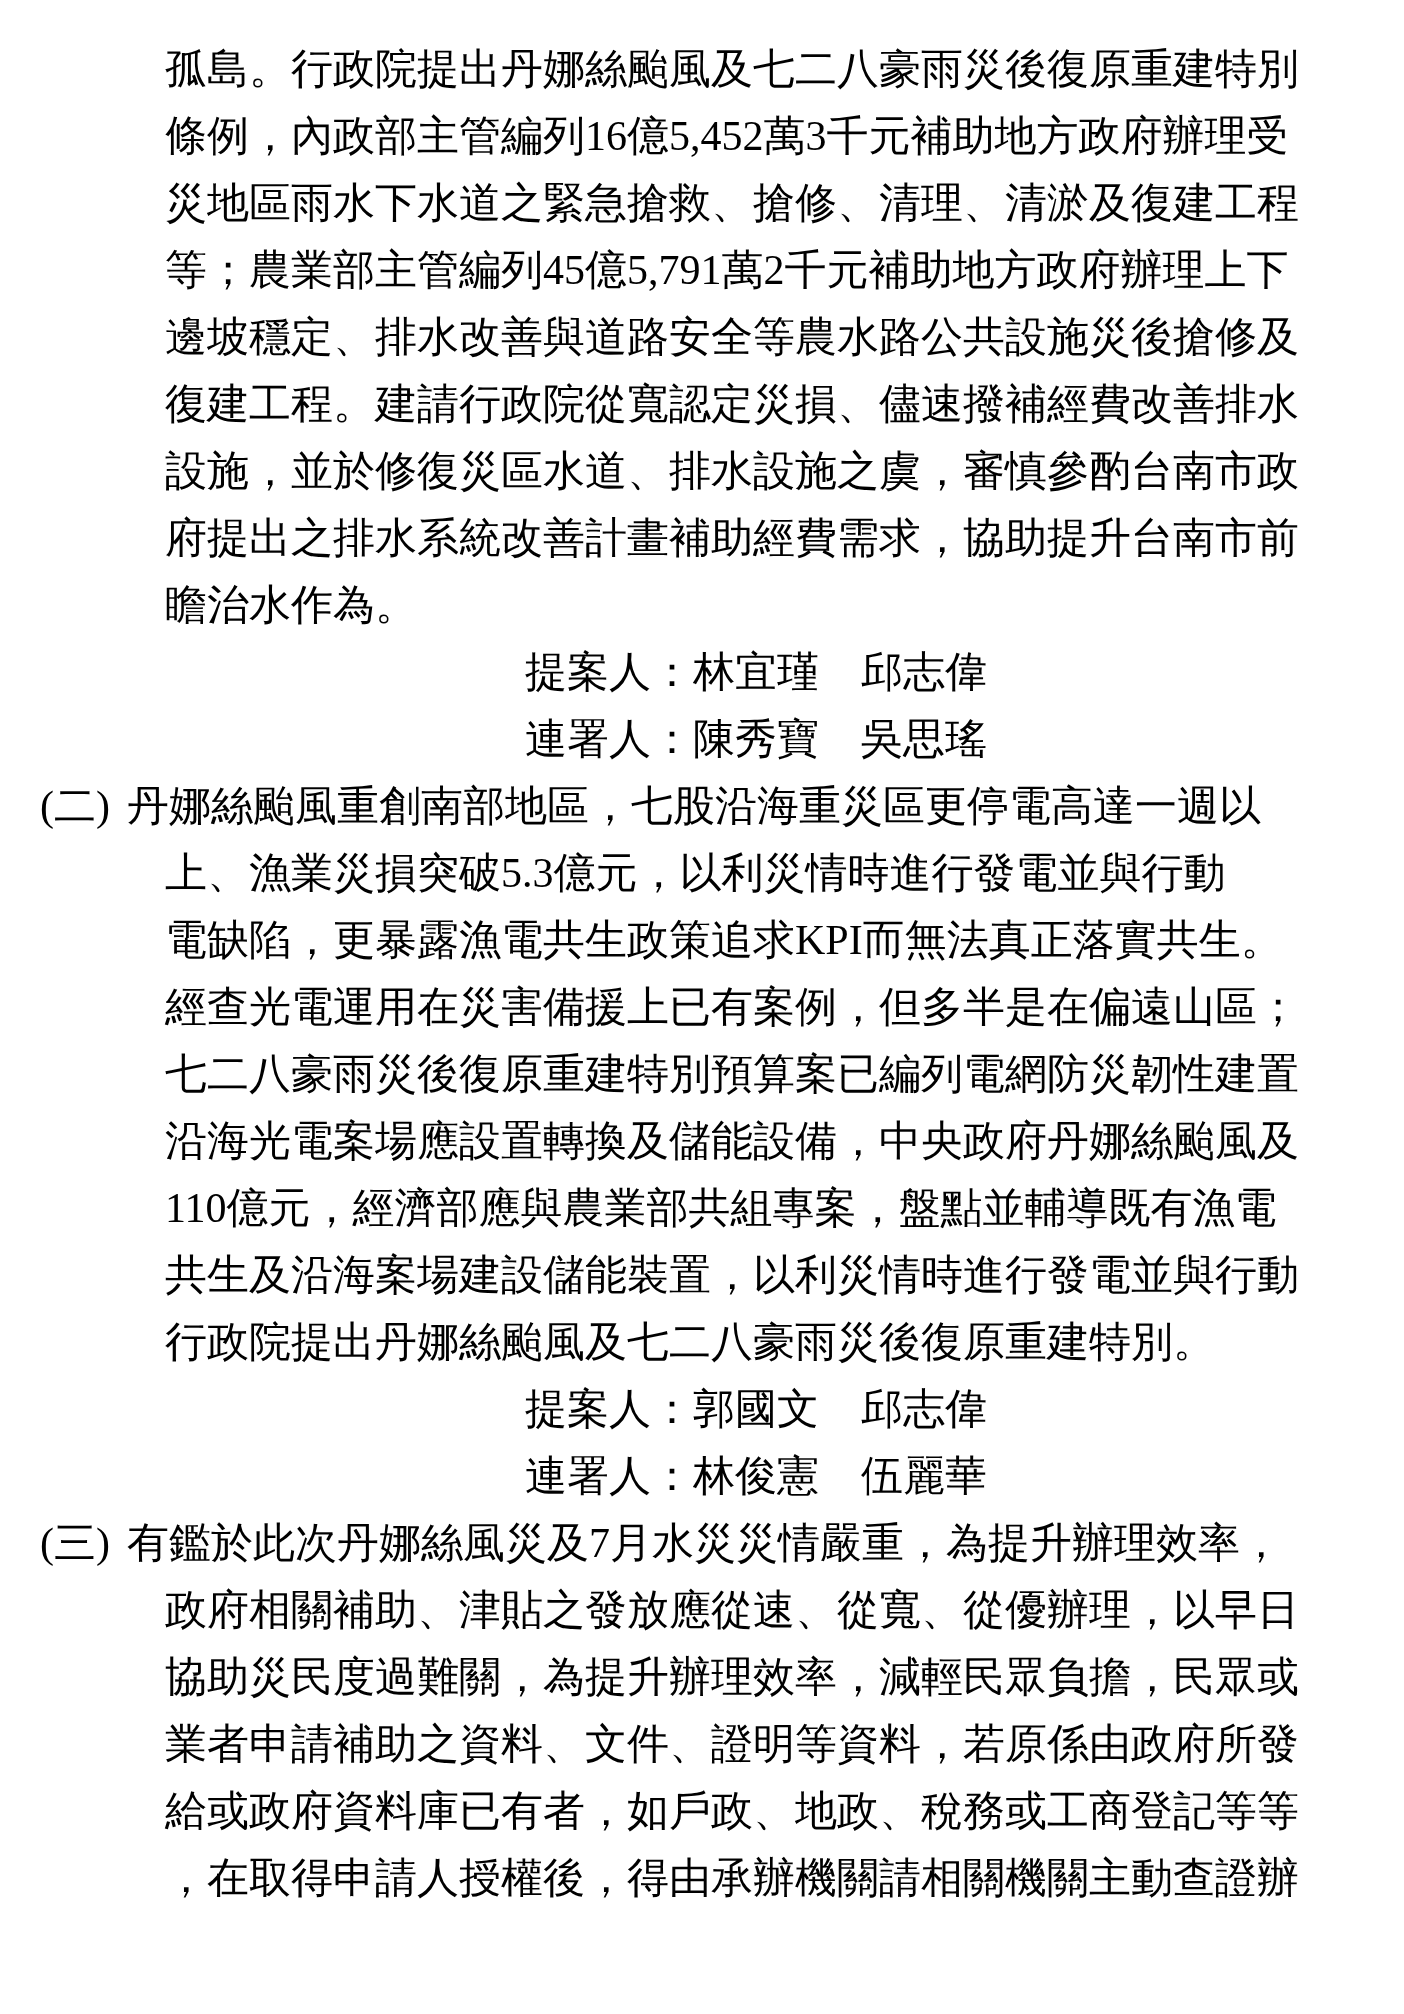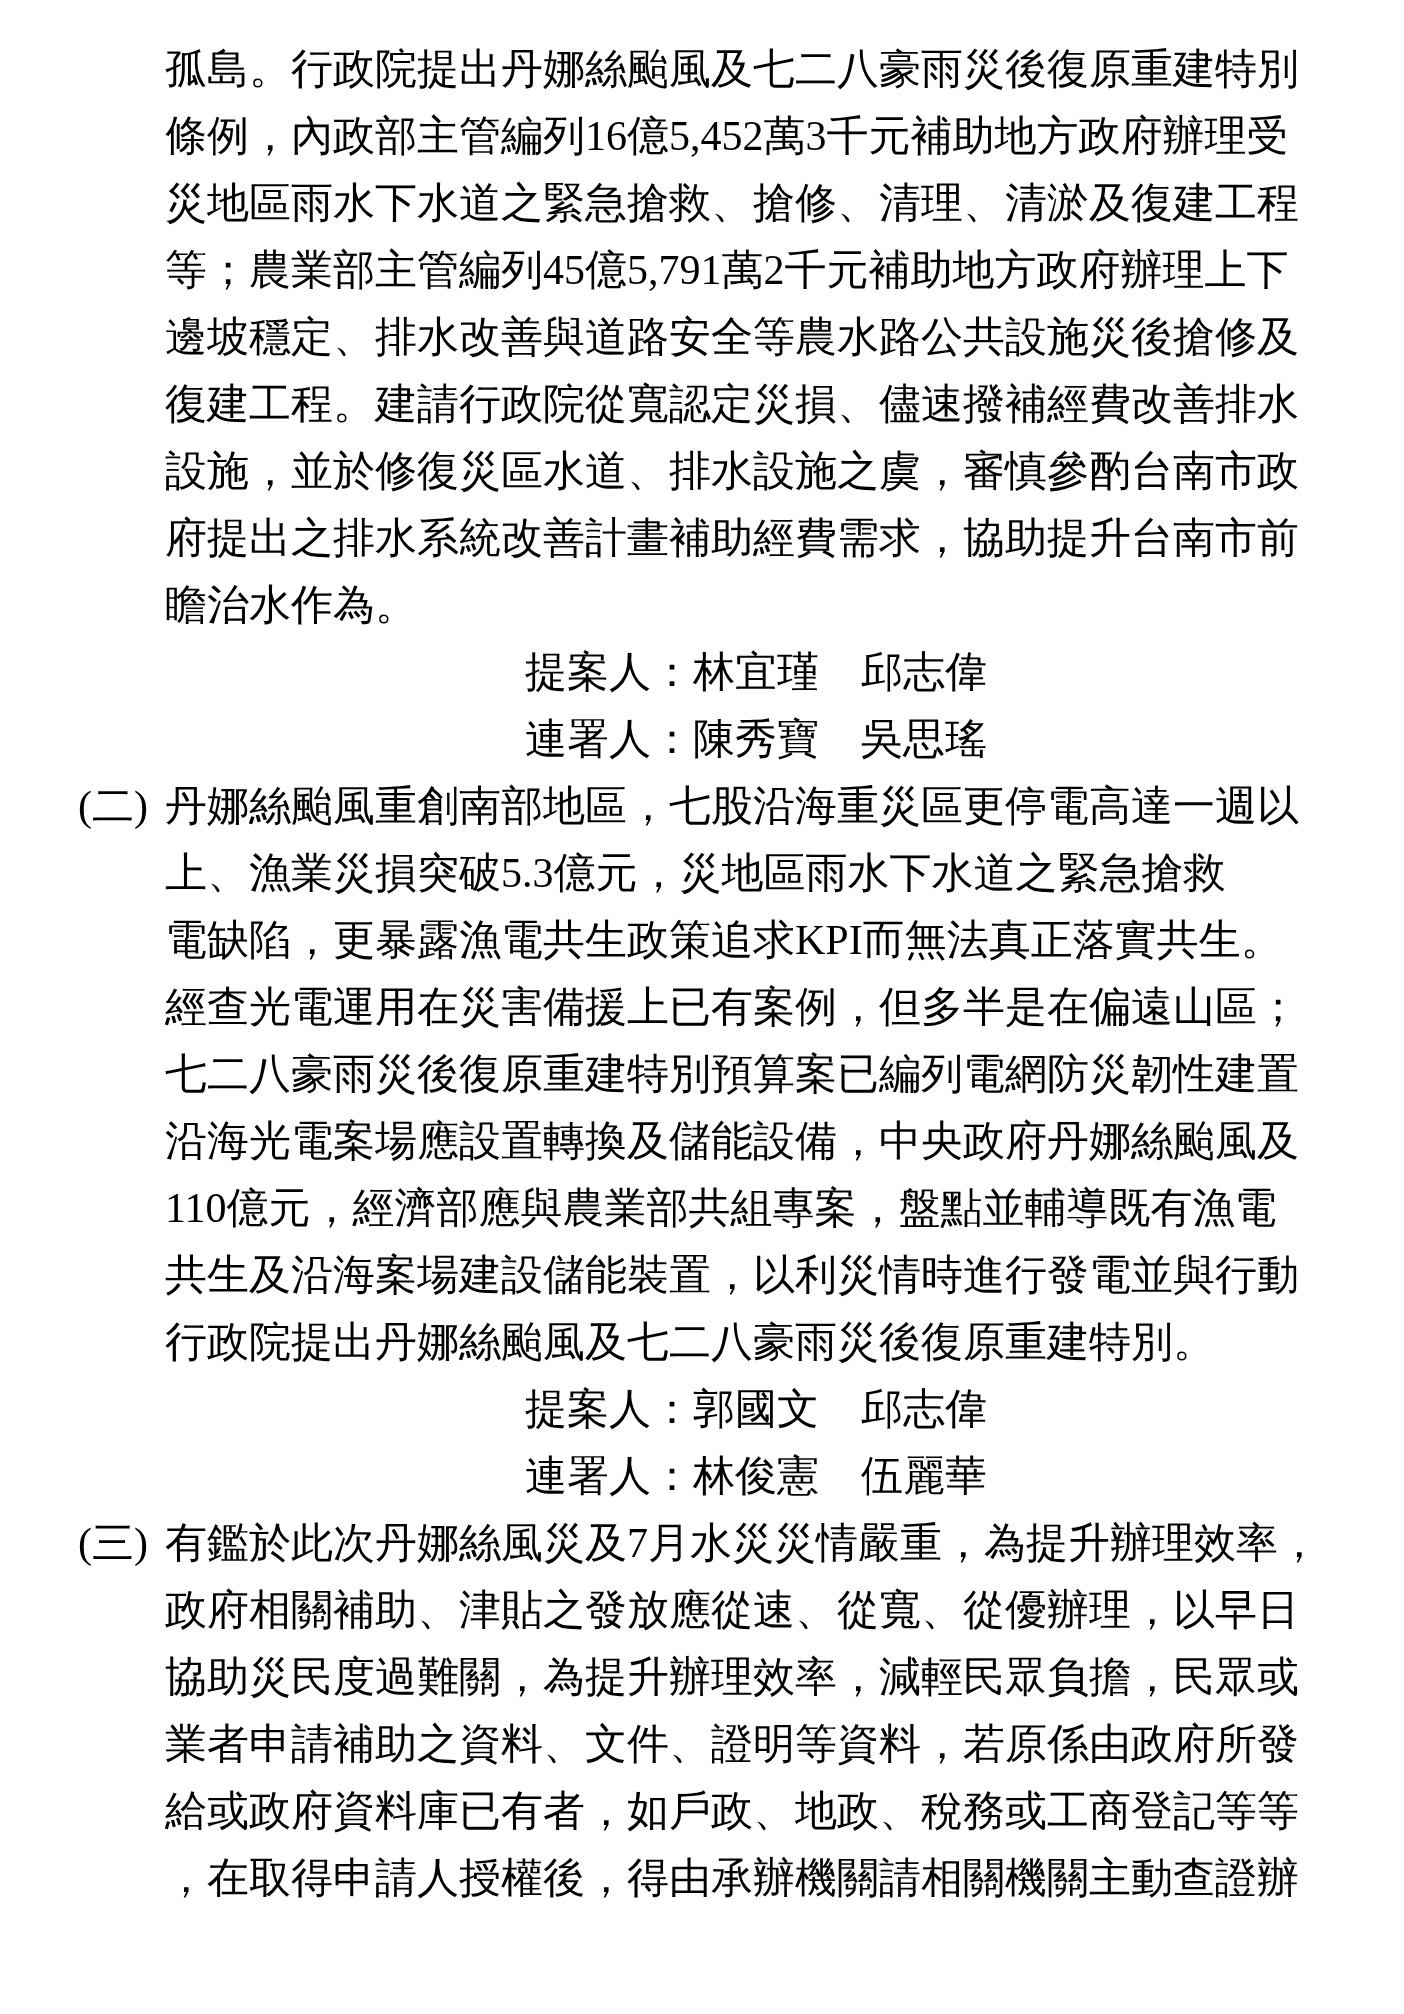--- a/index.html
+++ b/index.html
@@ -23,21 +23,21 @@
     height: 67px;
     line-height: 67px;
     white-space: nowrap;
   }
   
   .cont {
     padding-left: 165px;
   }
   
   .item {
-    padding-left: 78px;
+    padding-left: 40px;
   }
   .marker {
     display: inline-block;
     width: 87px;
     vertical-align: top;
   }
   
   .signer {
     padding-left: 525px;
   }
@@ -54,21 +54,21 @@
   <div class="line cont">邊坡穩定、排水改善與道路安全等農水路公共設施災後搶修及</div>
   <div class="line cont">復建工程。建請行政院從寬認定災損、儘速撥補經費改善排水</div>
   <div class="line cont">設施，並於修復災區水道、排水設施之虞，審慎參酌台南市政</div>
   <div class="line cont">府提出之排水系統改善計畫補助經費需求，協助提升台南市前</div>
   <div class="line cont">瞻治水作為。</div>
 
   <div class="line signer">提案人：林宜瑾　邱志偉</div>
   <div class="line signer">連署人：陳秀寶　吳思瑤</div>
 
   <div class="line item"><span class="marker">(二)</span><span>丹娜絲颱風重創南部地區，七股沿海重災區更停電高達一週以</span></div>
-  <div class="line cont">上、漁業災損突破5.3億元，災地區雨水下水道之緊急搶救</div>
+  <div class="line cont">上、漁業災損突破5.3億元，以利災情時進行發電並與行動</div>
   <div class="line cont">電缺陷，更暴露漁電共生政策追求KPI而無法真正落實共生。</div>
   <div class="line cont">經查光電運用在災害備援上已有案例，但多半是在偏遠山區；</div>
   <div class="line cont">七二八豪雨災後復原重建特別預算案已編列電網防災韌性建置</div>
   <div class="line cont">沿海光電案場應設置轉換及儲能設備，中央政府丹娜絲颱風及</div>
   <div class="line cont">110億元，經濟部應與農業部共組專案，盤點並輔導既有漁電</div>
   <div class="line cont">共生及沿海案場建設儲能裝置，以利災情時進行發電並與行動</div>
   <div class="line cont">行政院提出丹娜絲颱風及七二八豪雨災後復原重建特別。</div>
 
   <div class="line signer">提案人：郭國文　邱志偉</div>
   <div class="line signer">連署人：林俊憲　伍麗華</div>

